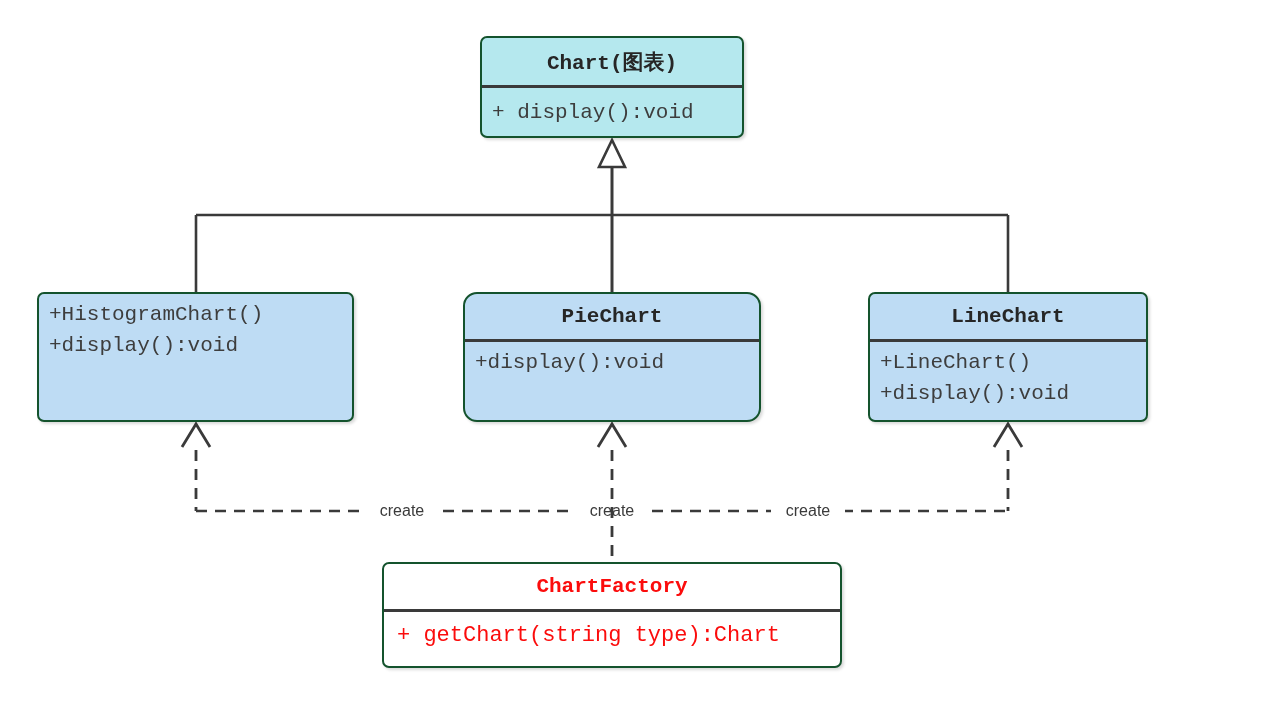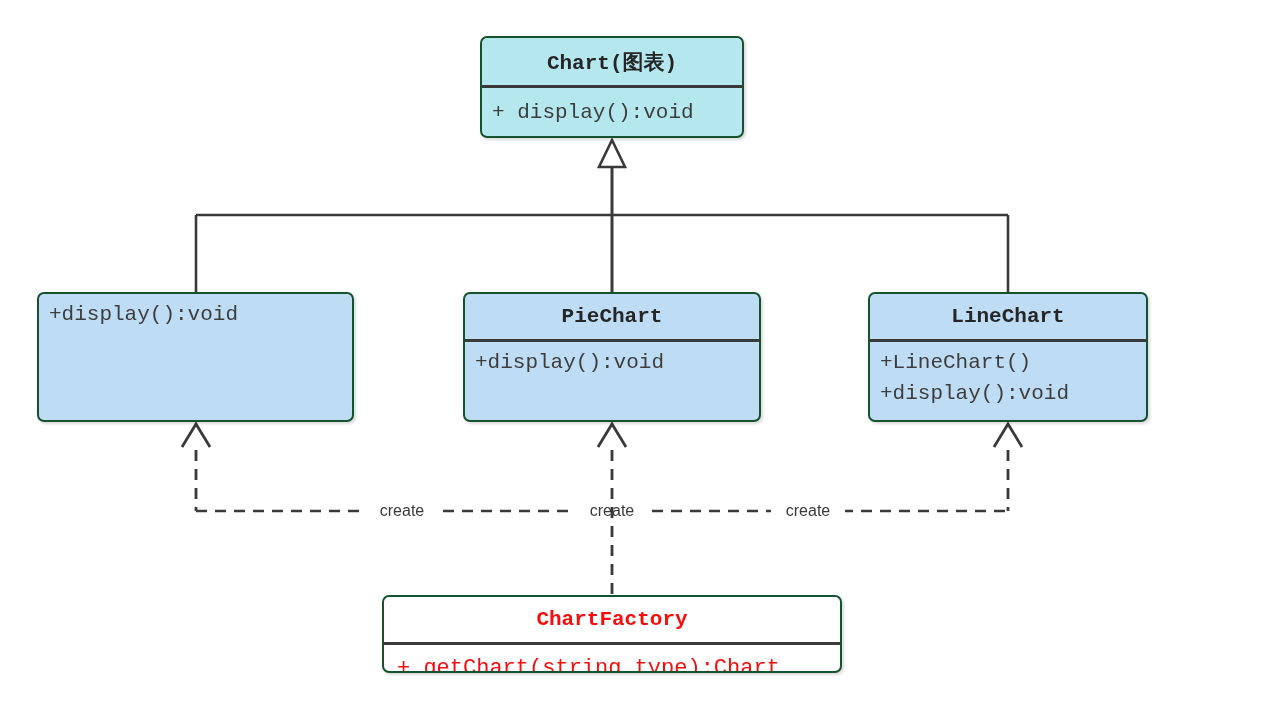--- a/index.html
+++ b/index.html
@@ -50,26 +50,26 @@
   .uml-method {
     font-size: 21px;
     line-height: 31px;
     color: #3d3d3d;
     white-space: nowrap;
   }
   .cls-chart      { left: 480px; top: 36px;  width: 264px; height: 102px; background: #b5e8ee; }
   .cls-chart .uml-header { height: 50px; }
   .cls-chart .uml-body   { padding-top: 9px; }
   .cls-histogram  { left: 37px;  top: 292px; width: 317px; height: 130px; background: #bedcf4; }
-  .cls-pie        { left: 463px; top: 292px; width: 298px; height: 130px; background: #bedcf4; }
+  .cls-pie        { left: 463px; top: 292px; width: 298px; height: 130px; background: #bedcf4; border-radius: 14px; }
   .cls-line       { left: 868px; top: 292px; width: 280px; height: 130px; background: #bedcf4; }
   .cls-histogram .uml-header,
   .cls-pie .uml-header,
   .cls-line .uml-header { height: 48px; }
-  .cls-factory    { left: 382px; top: 595px; width: 460px; height: 78px; background: #ffffff; }
+  .cls-factory    { left: 382px; top: 562px; width: 460px; height: 106px; background: #ffffff; }
   .cls-factory .uml-header { height: 48px; color: #fb0c0c; }
   .cls-factory .uml-body   { padding-top: 8px; padding-left: 13px; }
   .cls-factory .uml-method { font-size: 22px; color: #fb0c0c; }
   .edge-label {
     position: absolute;
     transform: translateX(-50%);
     font-size: 16px;
     color: #3a3a3a;
     line-height: 22px;
     white-space: nowrap;
@@ -105,20 +105,21 @@
 
   <div class="uml-class cls-chart">
     <div class="uml-header">Chart(图表)</div>
     <div class="uml-body">
       <div class="uml-method">+ display():void</div>
     </div>
   </div>
 
   <div class="uml-class cls-histogram">
     <div class="uml-body">
+      <div class="uml-method">+HistogramChart()</div>
       <div class="uml-method">+display():void</div>
     </div>
   </div>
 
   <div class="uml-class cls-pie">
     <div class="uml-header">PieChart</div>
     <div class="uml-body">
       <div class="uml-method">+display():void</div>
     </div>
   </div>

